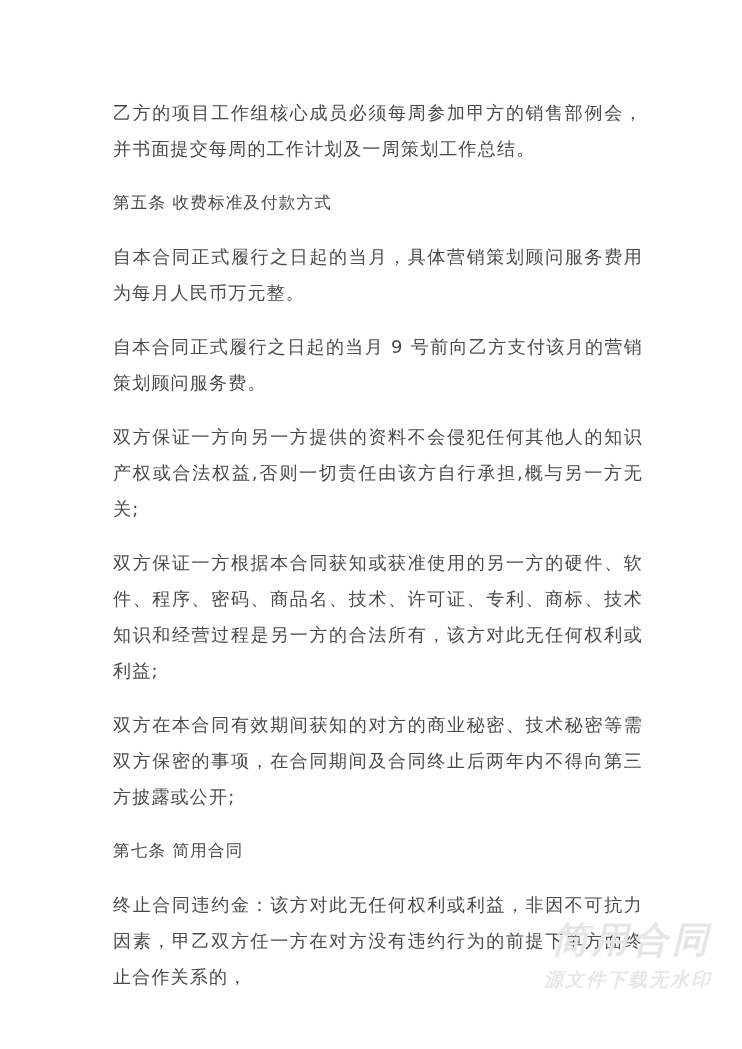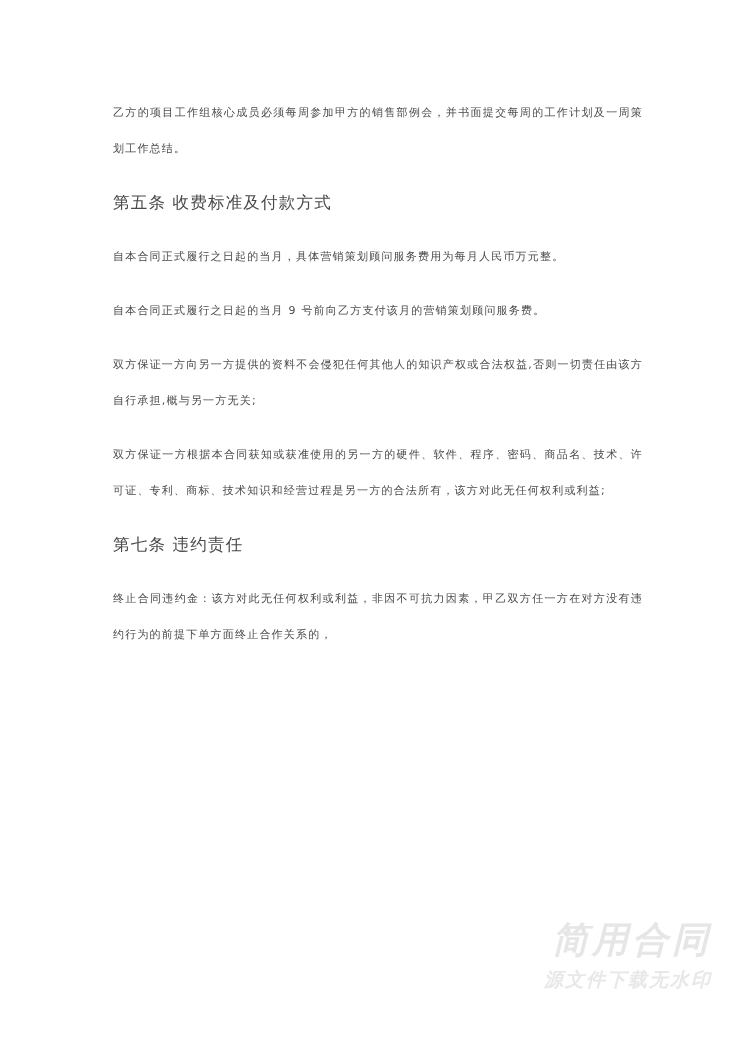--- a/index.html
+++ b/index.html
@@ -15,21 +15,21 @@
     font-family: "DejaVu Sans", "Liberation Sans", sans-serif;
     color: #4a4a4a;
   }
   .page {
     position: absolute;
     left: 113px;
     top: 95px;
     width: 530px;
   }
   .para {
-    font-size: 11px;
+    font-size: 18px;
     line-height: 36px;
     letter-spacing: 1.2px;
     margin: 0 0 18px 0;
     text-align: justify;
   }
   .heading {
     font-size: 16.5px;
     line-height: 36px;
     letter-spacing: 1.2px;
     margin: 8px 0 18px 0;
@@ -67,20 +67,21 @@
 </head>
 <body>
 
 <div class="page">
   <p class="para">乙方的项目工作组核心成员必须每周参加甲方的销售部例会，并书面提交每周的工作计划及一周策划工作总结。</p>
   <p class="heading">第五条 收费标准及付款方式</p>
   <p class="para">自本合同正式履行之日起的当月，具体营销策划顾问服务费用为每月人民币万元整。</p>
   <p class="para">自本合同正式履行之日起的当月 9 号前向乙方支付该月的营销策划顾问服务费。</p>
   <p class="para">双方保证一方向另一方提供的资料不会侵犯任何其他人的知识产权或合法权益,否则一切责任由该方自行承担,概与另一方无关;</p>
   <p class="para">双方保证一方根据本合同获知或获准使用的另一方的硬件、软件、程序、密码、商品名、技术、许可证、专利、商标、技术知识和经营过程是另一方的合法所有，该方对此无任何权利或利益;</p>
-  <p class="heading">第七条 违约责任</p>
+  <p class="para">双方在本合同有效期间获知的对方的商业秘密、技术秘密等需双方保密的事项，在合同期间及合同终止后两年内不得向第三方披露或公开;</p>
+  <p class="heading">第七条 简用合同</p>
   <p class="para">终止合同违约金：该方对此无任何权利或利益，非因不可抗力因素，甲乙双方任一方在对方没有违约行为的前提下单方面终止合作关系的，</p>
 </div>
 
 <div class="watermark">
   <div class="wm-main">简用合同</div>
   <div class="wm-sub">源文件下载无水印</div>
 </div>
 
 </body></html>

